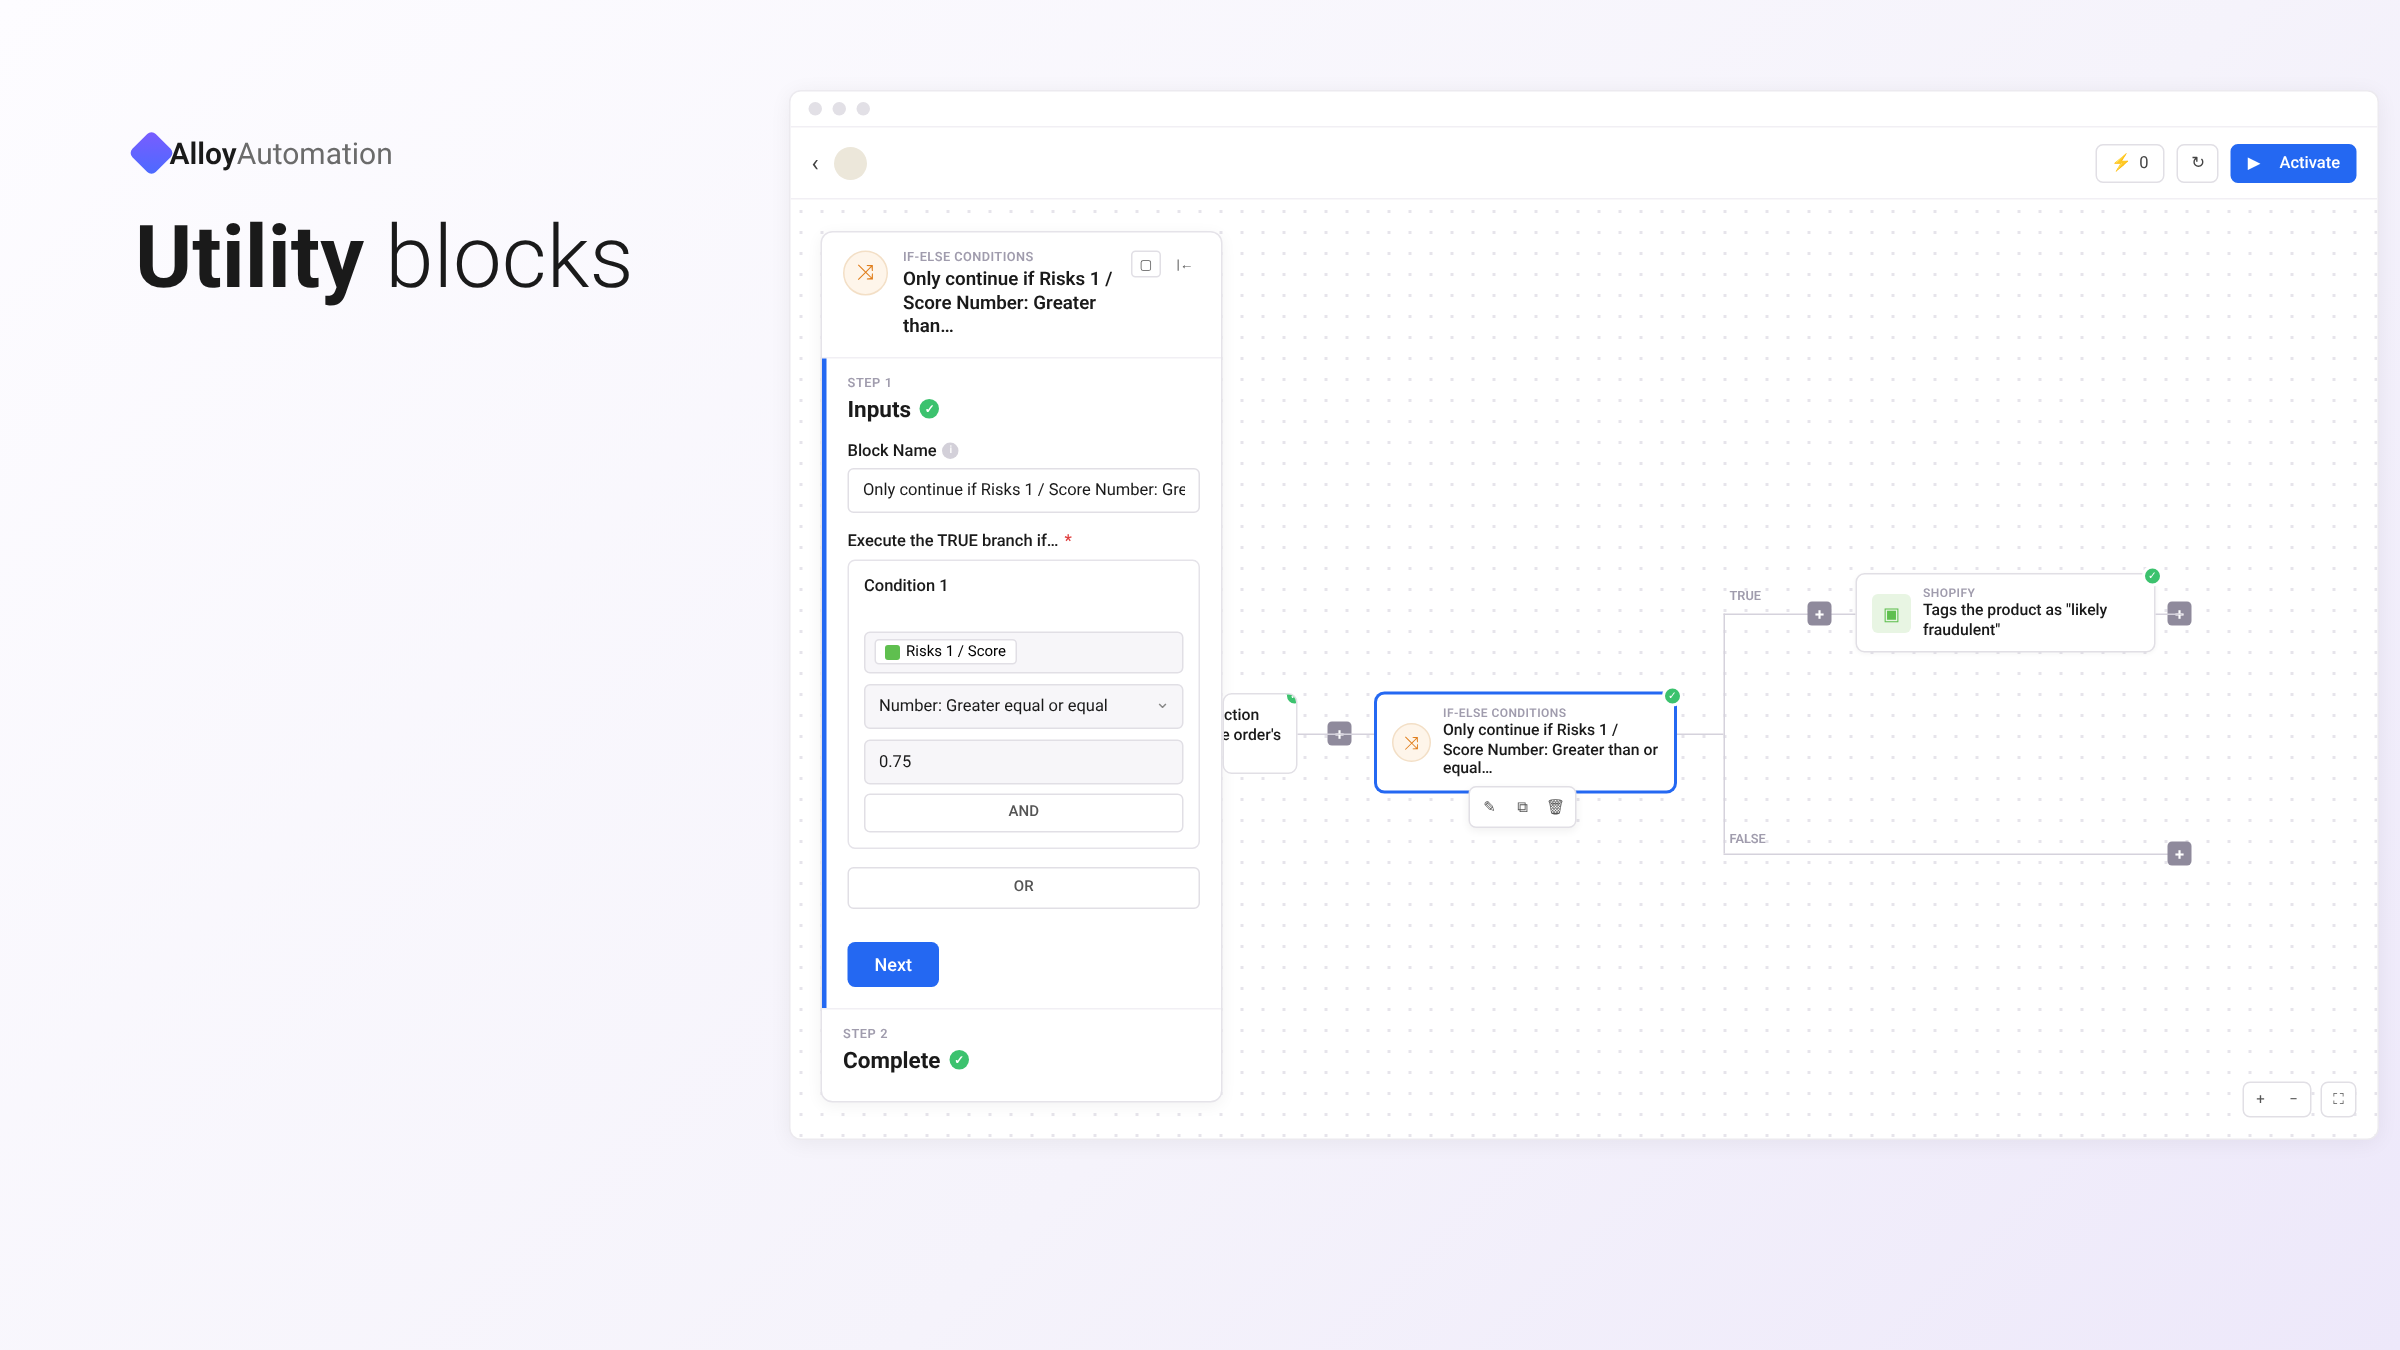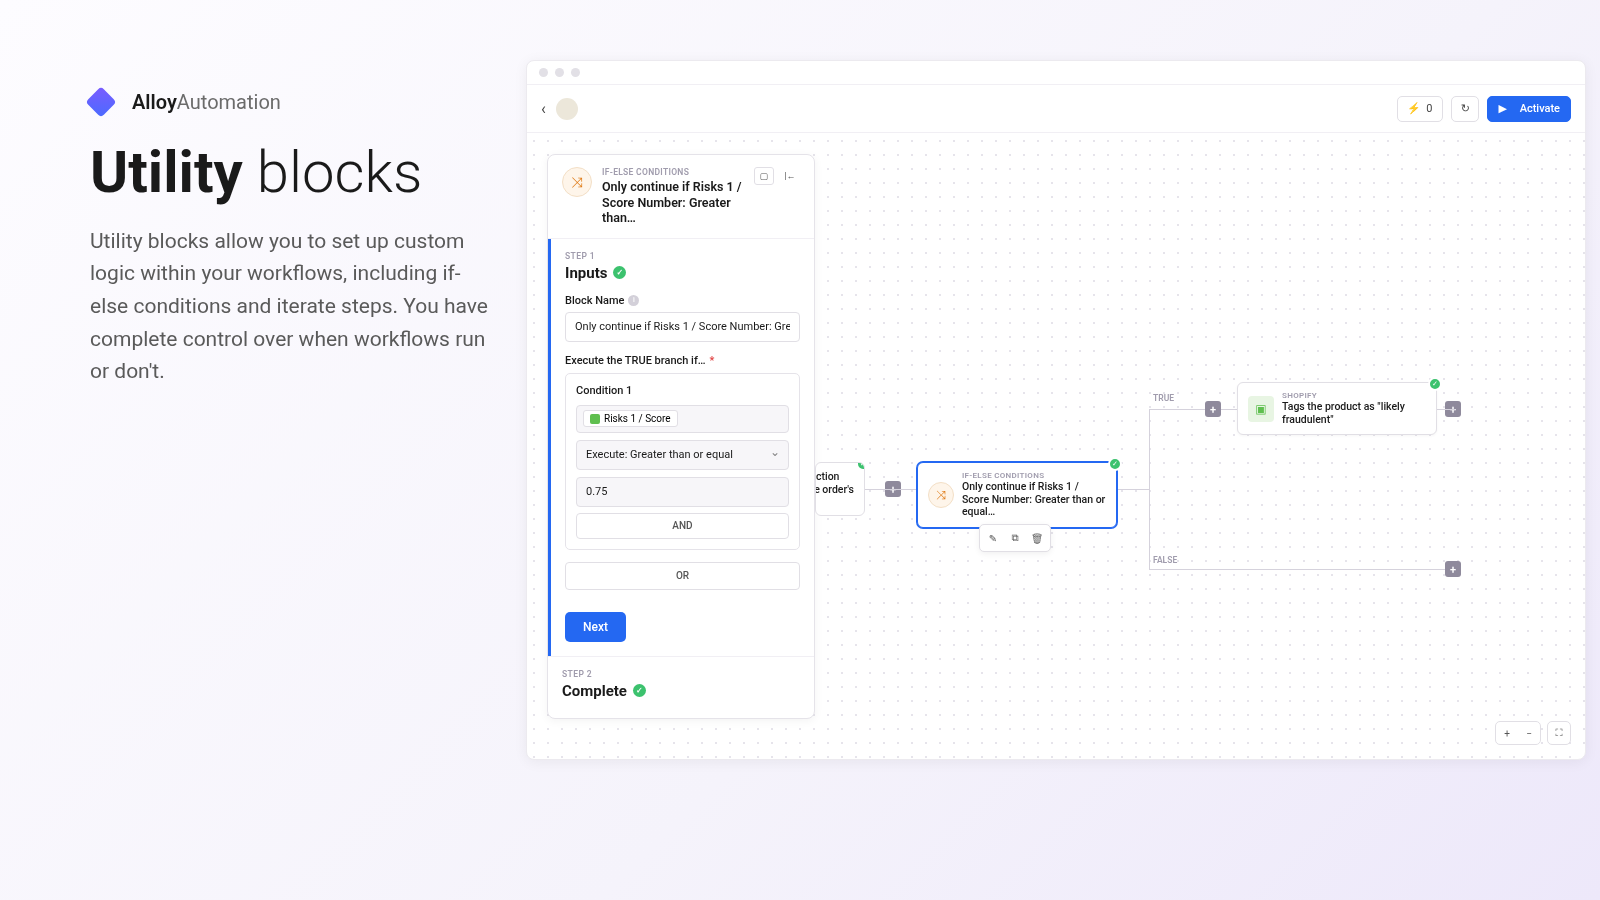--- a/index.html
+++ b/index.html
@@ -1,18 +1,18 @@
 <!DOCTYPE html>
 <html><head>
 <meta charset="utf-8">
 <style>
 *{box-sizing:border-box;margin:0;padding:0;font-family:-apple-system,BlinkMacSystemFont,"Segoe UI",Roboto,sans-serif}
 body{width:1600px;height:900px;background:linear-gradient(135deg,#fdfcff 0%,#f5f3fb 60%,#ede8fa 100%);overflow:hidden;position:relative}
 .left-col{position:absolute;left:90px;top:90px;width:400px}
-.logo{display:flex;align-items:center;gap:20px;margin-bottom:28px}
+.logo{display:flex;align-items:center;gap:1px;margin-bottom:28px}
 .logo-mark{width:22px;height:22px;background:linear-gradient(135deg,#7b5cff,#4a6bff);transform:rotate(45deg);border-radius:4px}
 .logo-txt{font-size:20px;font-weight:600;color:#1a1a1a}
 .logo-txt .light{font-weight:400;color:#6b6b6b}
 h1{font-size:58px;font-weight:300;color:#1a1a1a;margin-bottom:22px;line-height:1.05}
 h1 .bold{font-weight:700}
 .desc{font-size:21px;line-height:1.55;color:#5a5a5a;font-weight:400}
 .app-window{position:absolute;left:526px;top:60px;width:1060px;height:700px;background:#fff;border-radius:8px;box-shadow:0 2px 14px rgba(0,0,0,.06);border:1px solid #eceaef;overflow:hidden}
 .titlebar{height:24px;display:flex;align-items:center;padding:0 12px;gap:7px;border-bottom:1px solid #f1eff4}
 .dot{width:9px;height:9px;border-radius:50%;background:#e2e0e6}
 .topbar{height:48px;display:flex;align-items:center;padding:0 14px;border-bottom:1px solid #f1eff4}
@@ -35,21 +35,21 @@
 .step{padding:12px 14px 14px;border-left:3px solid transparent}
 .step.active{border-left-color:#2468f2}
 .step-lbl{font-size:8.5px;color:#a09cad;letter-spacing:.4px;font-weight:600;margin-bottom:3px}
 .step-ttl{font-size:15px;font-weight:700;color:#1a1a1a;display:flex;align-items:center;gap:6px}
 .ok{width:13px;height:13px;border-radius:50%;background:#3cc26e;display:inline-flex;align-items:center;justify-content:center;color:#fff;font-size:8px}
 .fld-lbl{font-size:11px;color:#1a1a1a;font-weight:500;margin-top:12px;margin-bottom:5px;display:flex;align-items:center;gap:4px}
 .fld-lbl .req{color:#e04040}
 .info{width:11px;height:11px;border-radius:50%;background:#d3d0d9;color:#fff;font-size:7px;display:inline-flex;align-items:center;justify-content:center}
 .inp{width:100%;height:30px;border:1px solid #e1dfe5;border-radius:4px;padding:0 9px;font-size:11px;color:#1a1a1a;background:#fff}
 .cond-box{border:1px solid #e5e3e9;border-radius:5px;padding:10px;margin-top:6px}
-.cond-box-ttl{font-size:11px;font-weight:500;color:#1a1a1a;margin-bottom:8px}
+.cond-box-ttl{font-size:11px;font-weight:500;color:#1a1a1a;margin-bottom:24px}
 .tag-inp{height:28px;border:1px solid #e1dfe5;border-radius:4px;background:#f7f6f9;display:flex;align-items:center;padding:0 6px;margin-bottom:7px}
 .tag-chip{background:#fff;border:1px solid #e1dfe5;border-radius:3px;padding:2px 6px;font-size:10px;display:flex;align-items:center;gap:4px}
 .chip-ico{width:10px;height:10px;background:#5fbf4f;border-radius:2px;display:inline-block}
 .sel{height:30px;border:1px solid #e1dfe5;border-radius:4px;background:#f7f6f9;display:flex;align-items:center;padding:0 9px;font-size:11px;color:#1a1a1a;margin-bottom:7px;position:relative}
 .sel::after{content:"⌄";position:absolute;right:8px;color:#888;font-size:12px;top:4px}
 .and-btn{height:26px;border:1px solid #e1dfe5;border-radius:4px;background:#fff;display:flex;align-items:center;justify-content:center;font-size:10px;color:#555;font-weight:500;margin-top:6px}
 .or-btn{height:28px;border:1px solid #e1dfe5;border-radius:4px;background:#fff;display:flex;align-items:center;justify-content:center;font-size:10px;color:#555;font-weight:500;margin-top:12px}
 .next-btn{margin-top:22px;height:30px;padding:0 18px;background:#2468f2;color:#fff;border-radius:5px;font-size:12px;font-weight:500;border:none;display:inline-flex;align-items:center}
 .step2{padding:12px 14px 18px;border-top:1px solid #f1eff4}
 .node{position:absolute;background:#fff;border:1px solid #e1dfe5;border-radius:6px;padding:8px 10px;width:200px;box-shadow:0 1px 3px rgba(0,0,0,.04)}
@@ -76,21 +76,20 @@
 </style>
 </head>
 <body>
 
 <div class="left-col">
   <div class="logo">
     <div class="logo-mark"></div>
     <div class="logo-txt"><span>Alloy</span><span class="light">Automation</span></div>
   </div>
   <h1><span class="bold">Utility</span><span> blocks</span></h1>
-  <p class="desc">Utility blocks allow you to set up custom logic within your workflows, including if-else conditions and iterate steps. You have complete control over when workflows run or don't.</p>
 </div>
 
 <div class="app-window">
   <div class="titlebar">
     <div class="dot"></div>
     <div class="dot"></div>
     <div class="dot"></div>
   </div>
   <div class="topbar">
     <span class="back-arrow">‹</span>
@@ -141,21 +140,21 @@
             <span class="req">*</span>
           </div>
         <div class="cond-box">
           <div class="cond-box-ttl">Condition 1</div>
           <div class="tag-inp">
             <div class="tag-chip">
                 <span class="chip-ico"></span>
                 <span>Risks 1 / Score</span>
               </div>
           </div>
-          <div class="sel">Execute: Greater than or equal</div>
+          <div class="sel">Number: Greater equal or equal</div>
           <input class="inp" style="background: rgb(247, 246, 249);" value="0.75">
           <div class="and-btn">AND</div>
         </div>
         <div class="or-btn">OR</div>
         <button class="next-btn">Next</button>
       </div>
       <div class="step2">
         <div class="step-lbl">STEP 2</div>
         <div class="step-ttl">
             <span>Complete</span>

